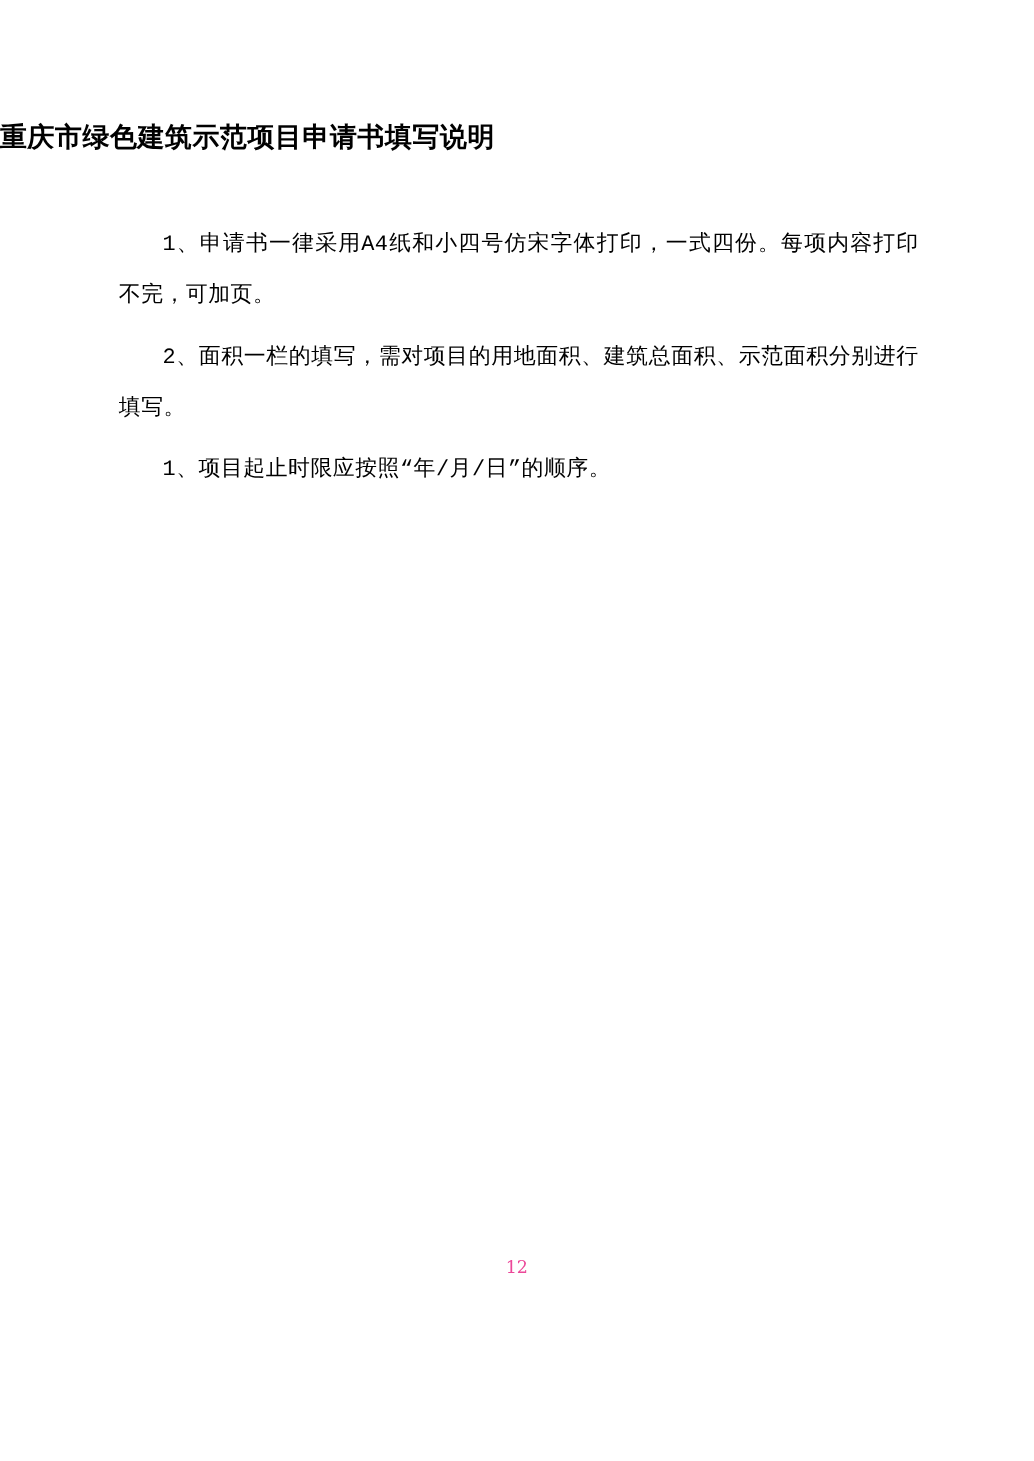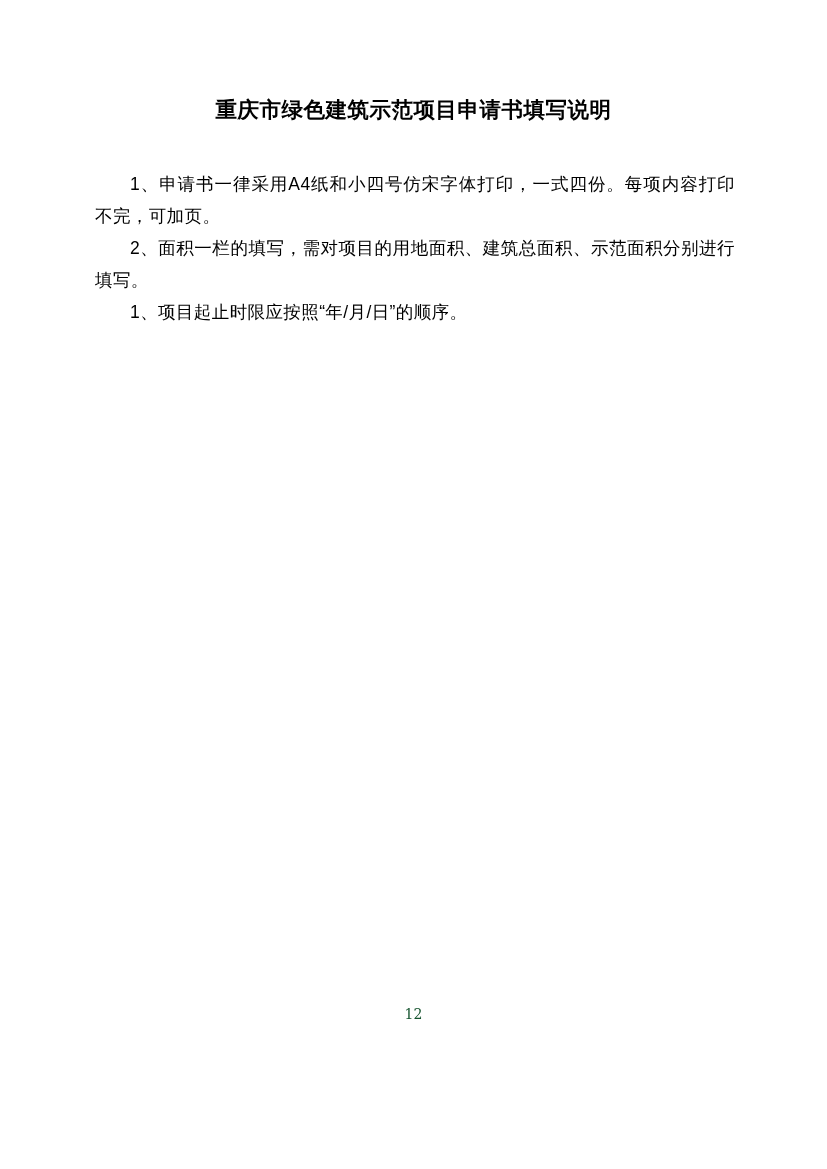--- a/index.html
+++ b/index.html
@@ -16,51 +16,51 @@
     box-sizing: border-box;
     font-family: "DejaVu Serif", "Liberation Serif", serif;
     color: #000000;
     overflow: hidden;
   }
   .doc-title {
     position: absolute;
     top: 95px;
     left: 0;
     width: 100%;
-    text-align: center;
+    text-align: left;
     font-family: "DejaVu Sans", "Liberation Sans", sans-serif;
     font-weight: bold;
     font-size: 21.5px;
     letter-spacing: 0.5px;
     color: #000;
   }
   .body-block {
     position: absolute;
     top: 168px;
     left: 95px;
     width: 640px;
   }
   .para {
     font-size: 17.5px;
-    line-height: 32px;
+    line-height: 41px;
     text-indent: 2em;
     letter-spacing: 0.4px;
     text-align: justify;
-    margin: 0 0 0 0;
-    font-family: Liberation Sans, sans-serif;
+    margin: 8px 0 0 0;
+    font-family: Liberation Mono, monospace;
   }
   .page-number {
     position: absolute;
     top: 1006px;
     left: 0;
     width: 100%;
     text-align: center;
     font-size: 14px;
     font-family: "DejaVu Serif", "Liberation Serif", serif;
-    color: #14532d;
+    color: #ec4899;
   }
 </style>
 </head>
 <body>
 
 <div class="page">
 
   <div class="doc-title">重庆市绿色建筑示范项目申请书填写说明</div>
 
   <div class="body-block">

